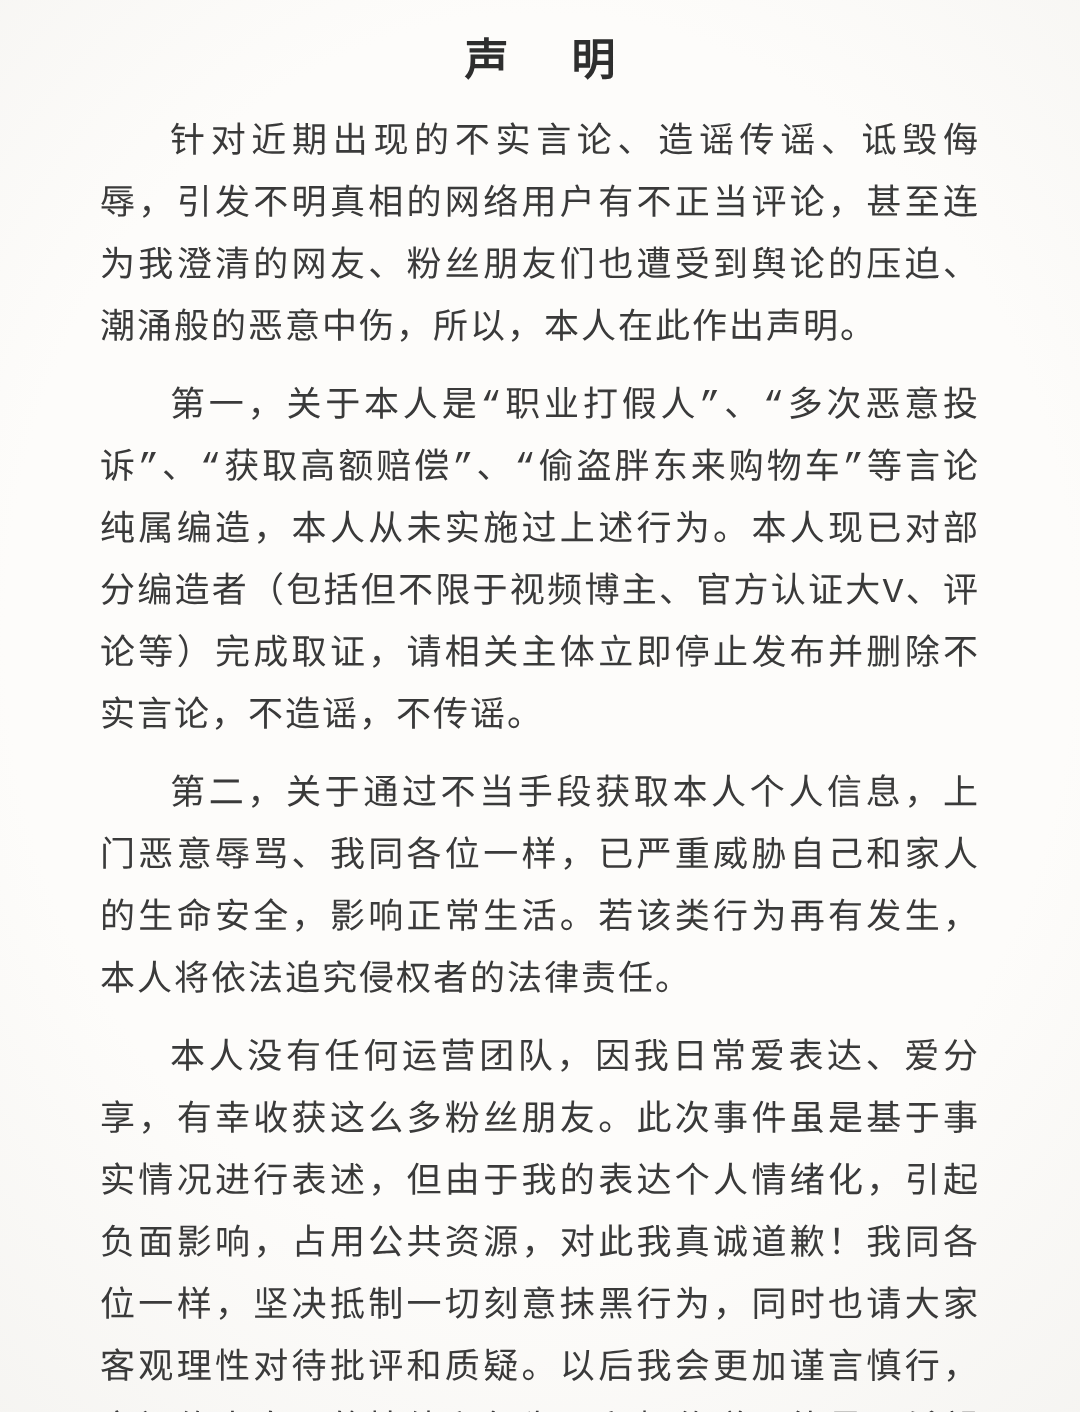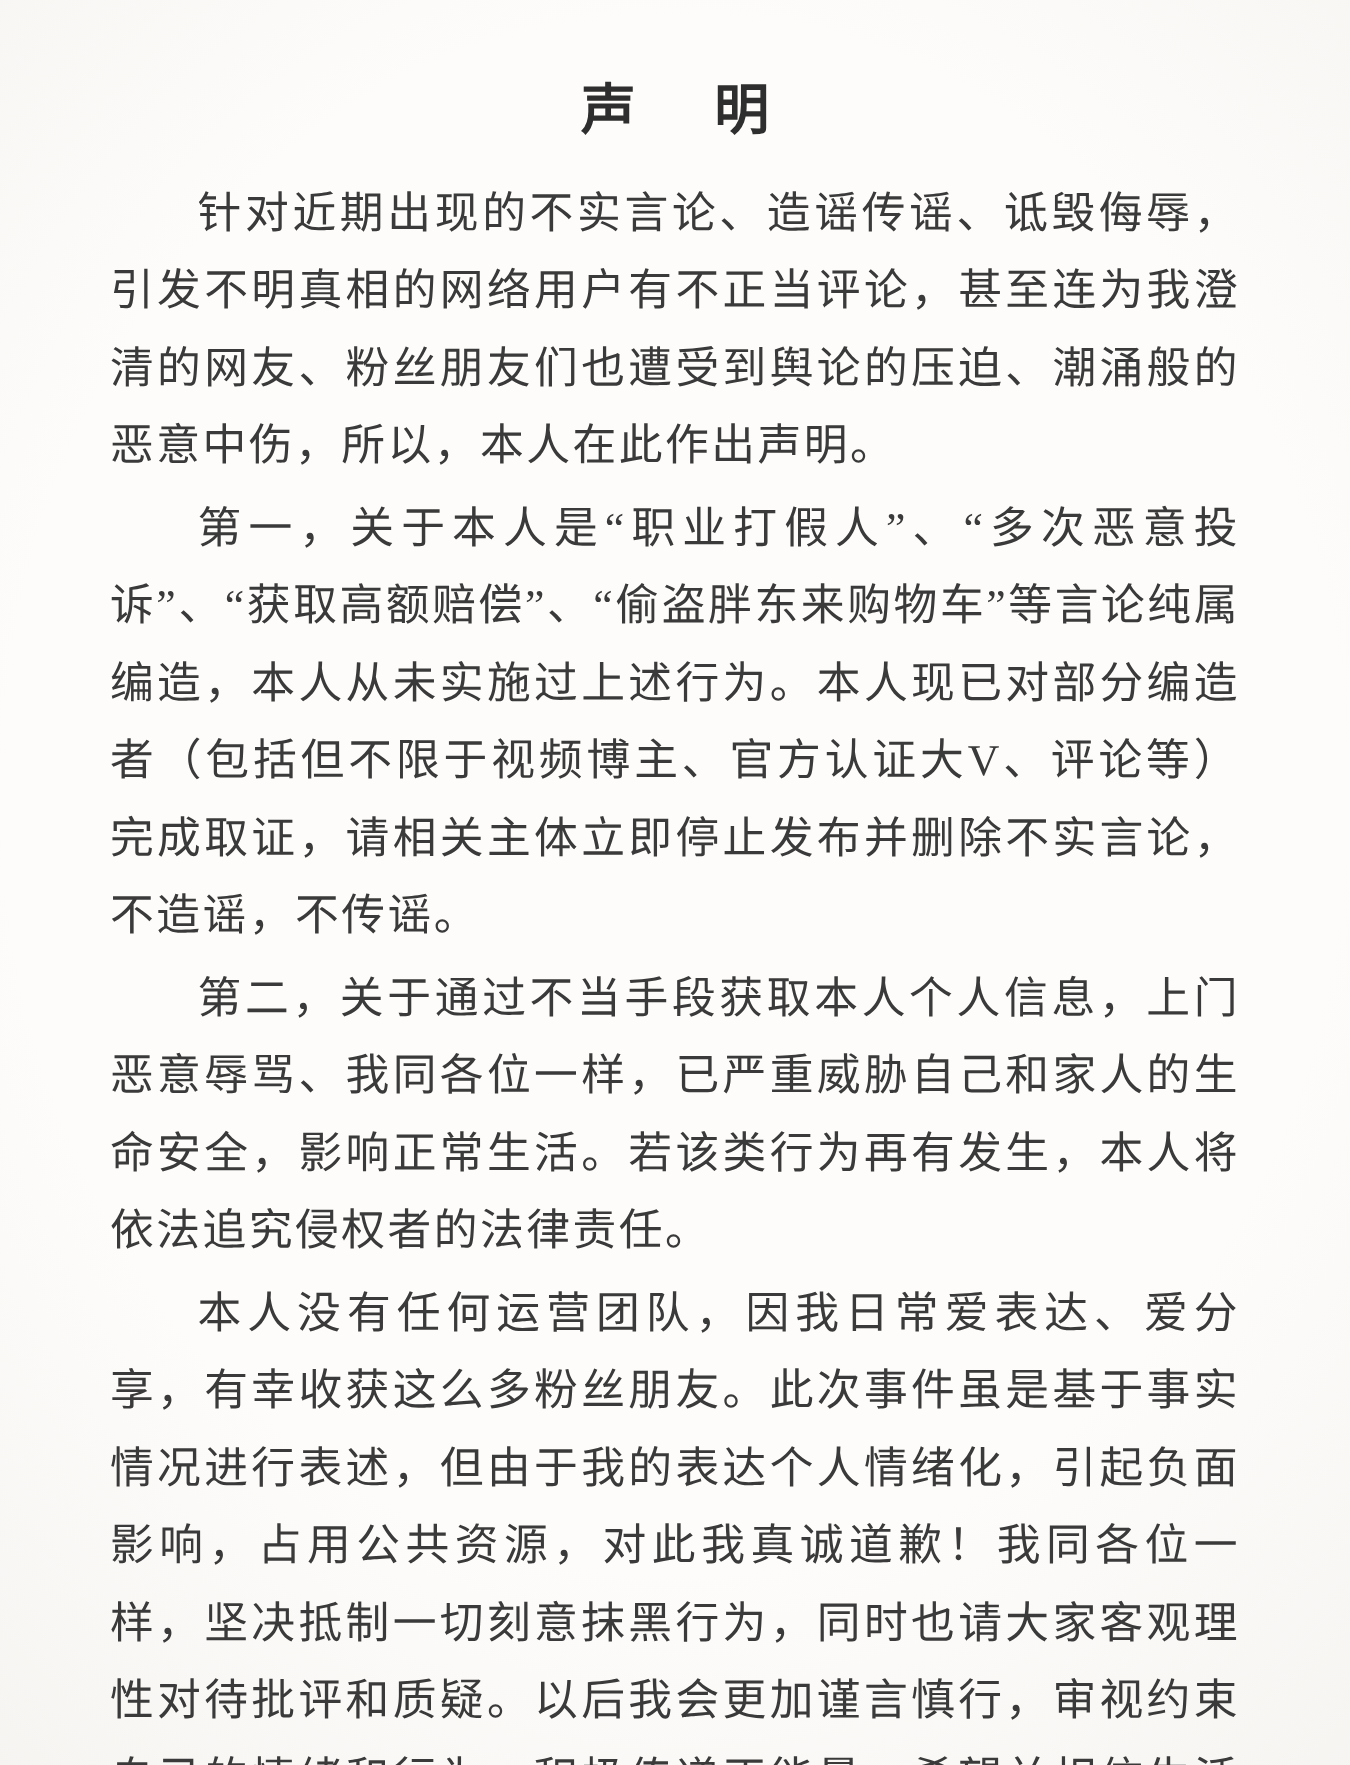--- a/index.html
+++ b/index.html
@@ -11,40 +11,41 @@
     height: 1412px;
     background: radial-gradient(ellipse 90% 80% at 50% 45%, #fdfcfa 55%, #f3f2ef 100%);
     font-family: "Liberation Serif", "DejaVu Serif", serif;
     color: #3a3a3a;
     overflow: hidden;
   }
   .page {
     box-sizing: border-box;
     width: 1080px;
     height: 1412px;
-    padding: 44px 84px 0 84px;
+    padding: 16px 84px 0 84px;
   }
   .doc-title {
     text-align: center;
     font-size: 44px;
     font-weight: 700;
     letter-spacing: 26px;
     
     padding-left: 26px;
     margin: 8px 0 24px 0;
     color: #2e2e2e;
   }
   .doc-body p {
     font-size: 35px;
     line-height: 62px;
     letter-spacing: 2px;
     text-align: justify;
     text-justify: inter-ideograph;
     text-indent: 2em;
-    margin: 4px;
+    margin: 16px;
+    font-family: Liberation Mono, monospace;
   }
 </style>
 </head>
 <body>
 
 <div class="page">
   <h1 class="doc-title">声 明</h1>
 
   <div class="doc-body">
     <p>针对近期出现的不实言论、造谣传谣、诋毁侮辱，引发不明真相的网络用户有不正当评论，甚至连为我澄清的网友、粉丝朋友们也遭受到舆论的压迫、潮涌般的恶意中伤，所以，本人在此作出声明。</p>

